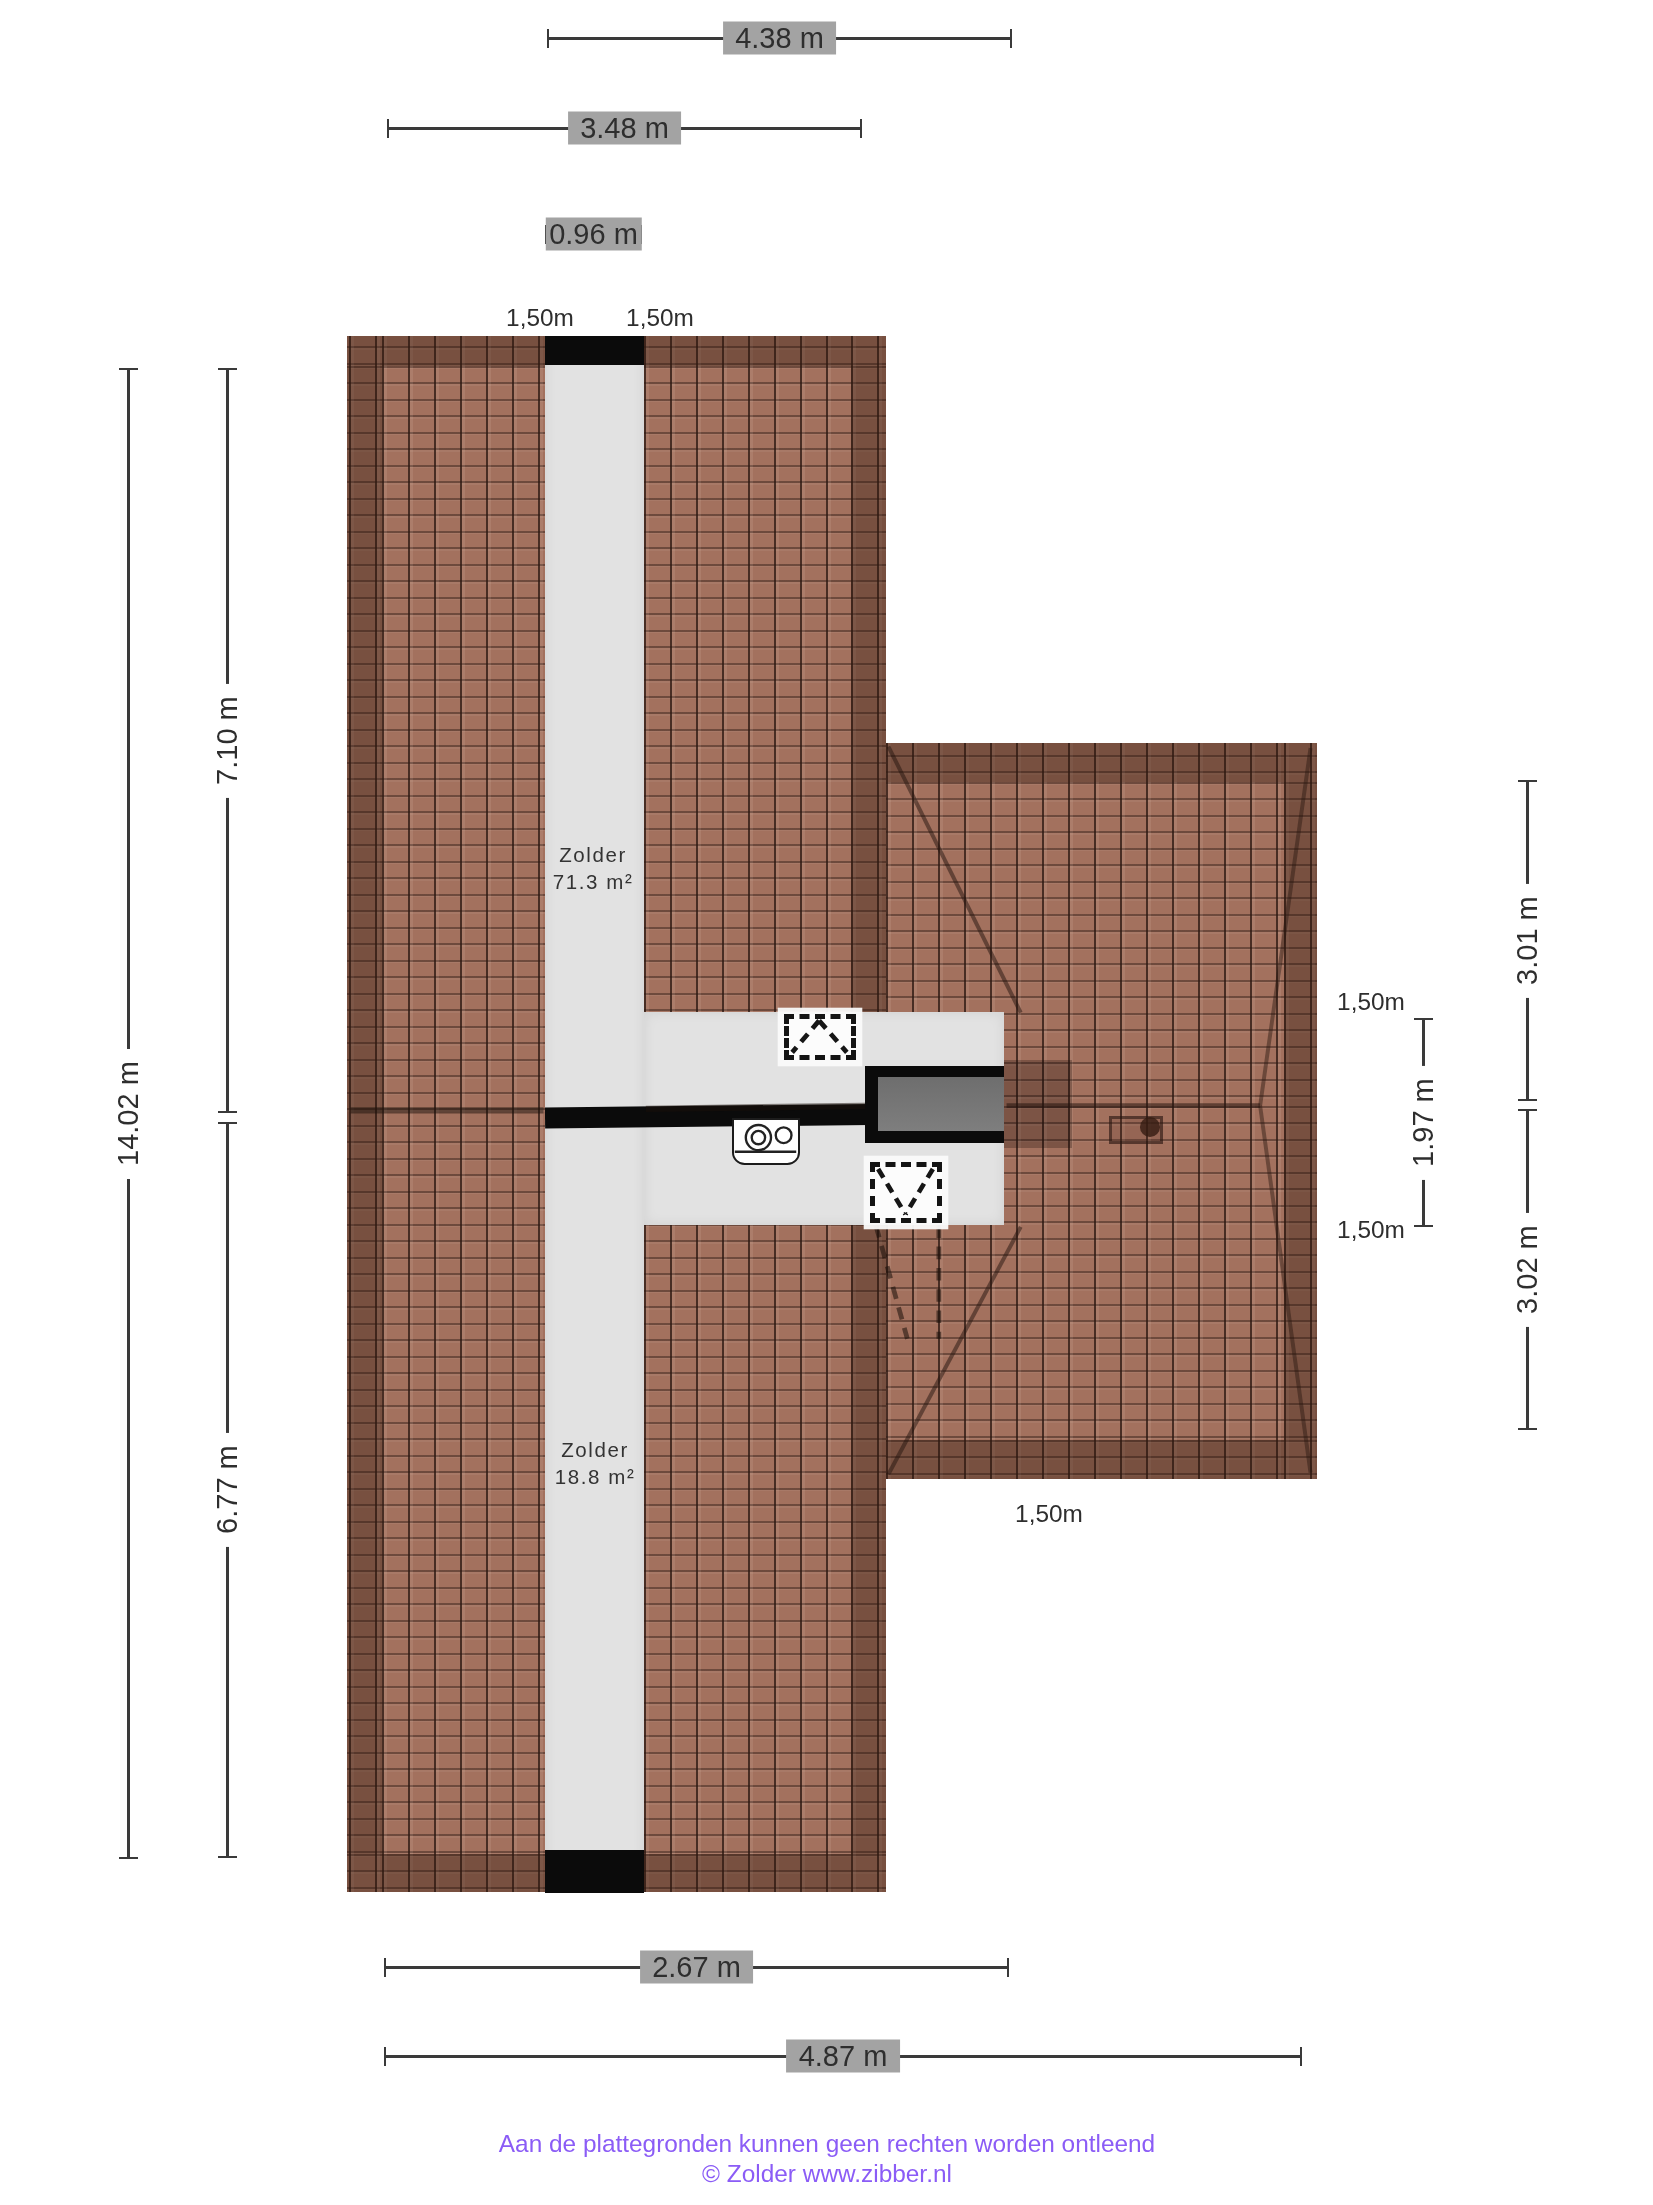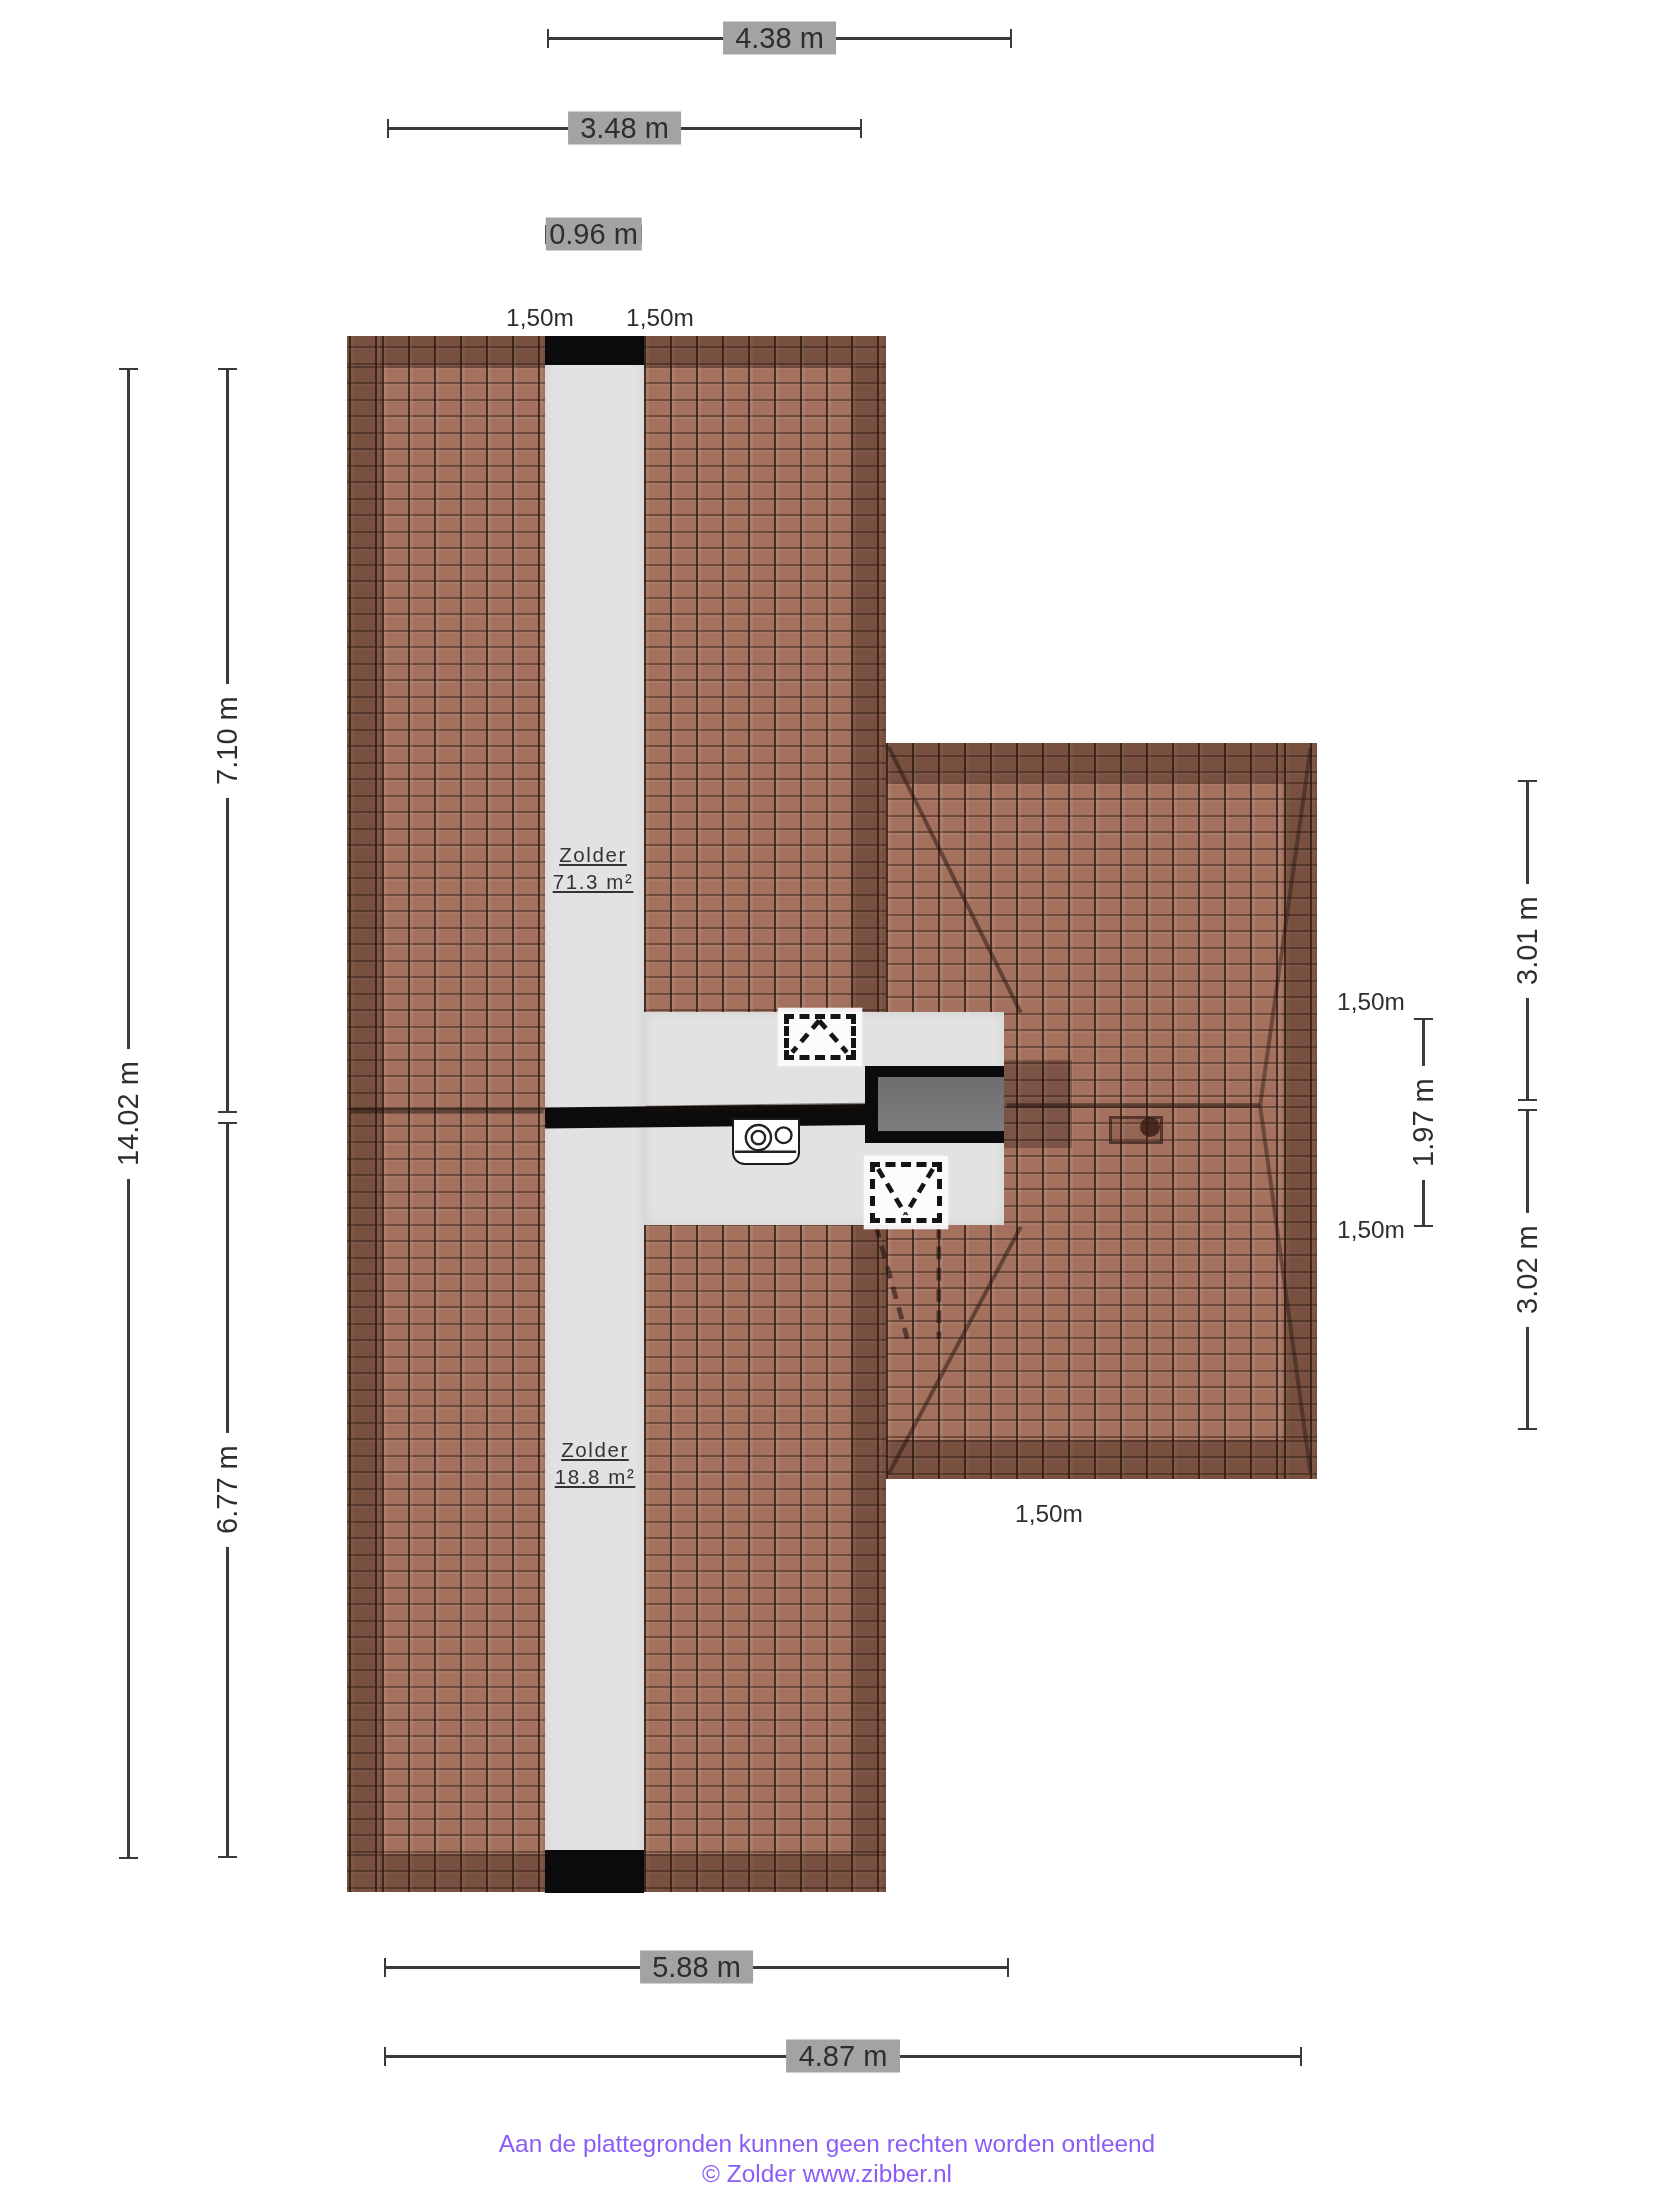--- a/index.html
+++ b/index.html
@@ -66,21 +66,21 @@
   .vdim{position:absolute;width:0;}
   .vdim .line{position:absolute;top:0;bottom:0;left:-0.8px;width:2.4px;background:#3a3a3a;}
   .vdim .tick{position:absolute;left:-9.5px;width:19.7px;height:2.4px;background:#3a3a3a;}
   .vdim .tick.t{top:0;}.vdim .tick.b{bottom:0;}
   .vdim .lbl{position:absolute;top:50%;left:0;background:#fff;padding:12.6px 1.6px;font-size:29px;color:#2e2e2e;
     white-space:nowrap;writing-mode:vertical-rl;transform:translate(-50%,-50%) rotate(180deg);}
 
   .hr-label{position:absolute;transform:translate(-50%,-50%);font-size:24.4px;color:#2e2e2e;white-space:nowrap;}
 
   .room-label{position:absolute;transform:translate(-50%,-50%);text-align:center;color:#333;
-    font-size:20.5px;letter-spacing:1.6px;line-height:27px;white-space:nowrap;text-decoration:underline;}
+    font-size:20.5px;letter-spacing:1.6px;line-height:27px;white-space:nowrap;}
 
   .footer-line{position:absolute;left:50%;transform:translateX(-50%);font-size:24.4px;color:#8b5cf6;white-space:nowrap;}
 
   #plan-lines{position:absolute;left:0;top:0;pointer-events:none;}
 </style>
 </head>
 <body>
 
 <div id="canvas">
 
@@ -163,21 +163,21 @@
   <div class="hdim tight" style="left:545px;top:234px;width:97px;">
     <div class="line"></div>
       <div class="tick l"></div>
       <div class="tick r"></div>
     <div class="lbl">0.96 m</div>
   </div>
   <div class="hdim" style="left:384px;top:1967px;width:625px;">
     <div class="line"></div>
       <div class="tick l"></div>
       <div class="tick r"></div>
-    <div class="lbl">5.88 m</div>
+    <div class="lbl">2.67 m</div>
   </div>
   <div class="hdim" style="left:384px;top:2056px;width:918px;">
     <div class="line"></div>
       <div class="tick l"></div>
       <div class="tick r"></div>
     <div class="lbl">4.87 m</div>
   </div>
 
   <div class="vdim" style="left:128px;top:368px;height:1491px;">
     <div class="line"></div>

